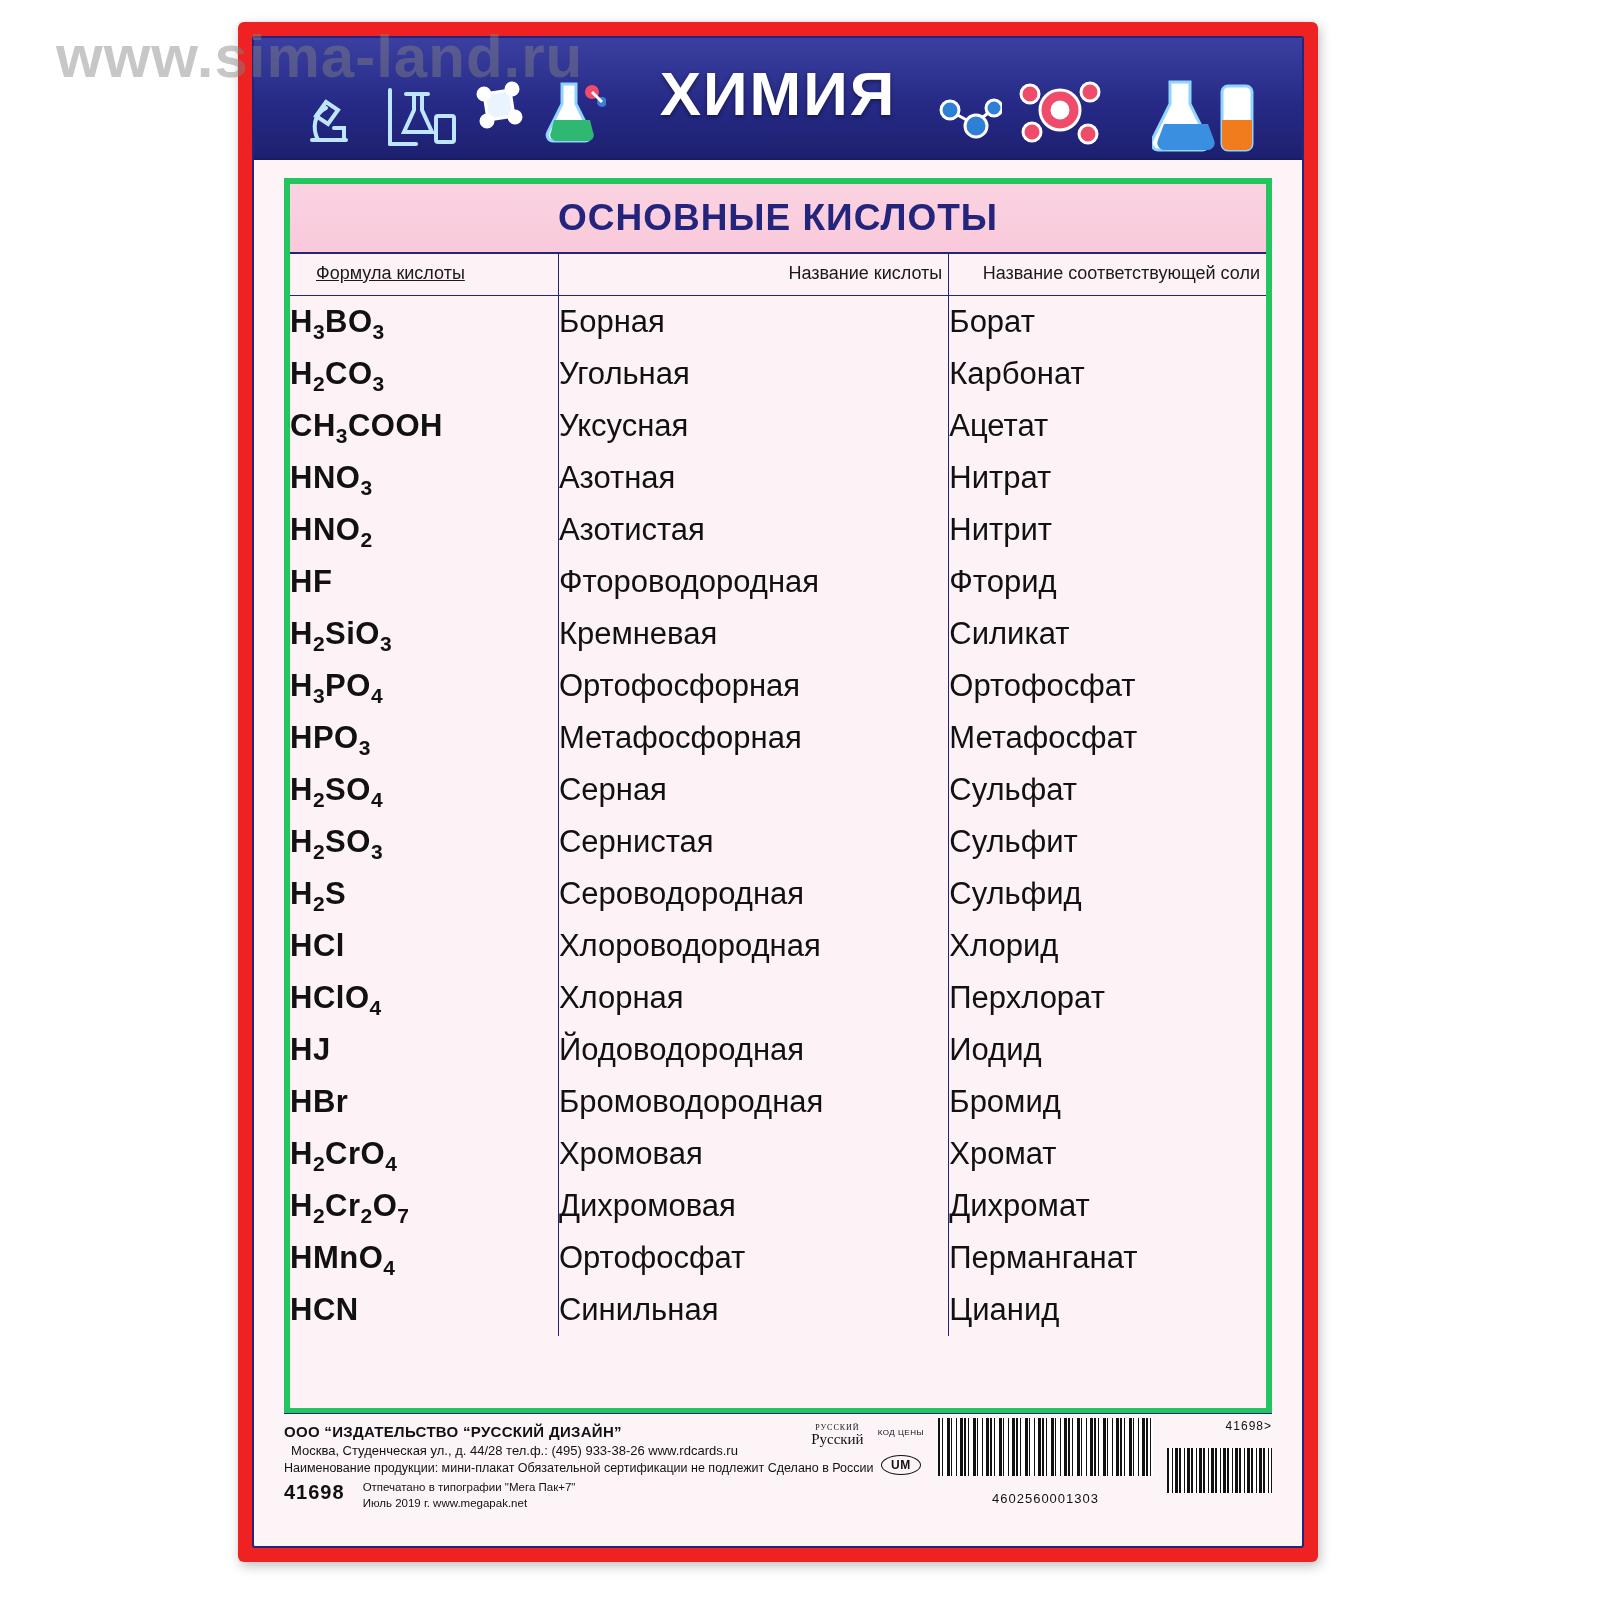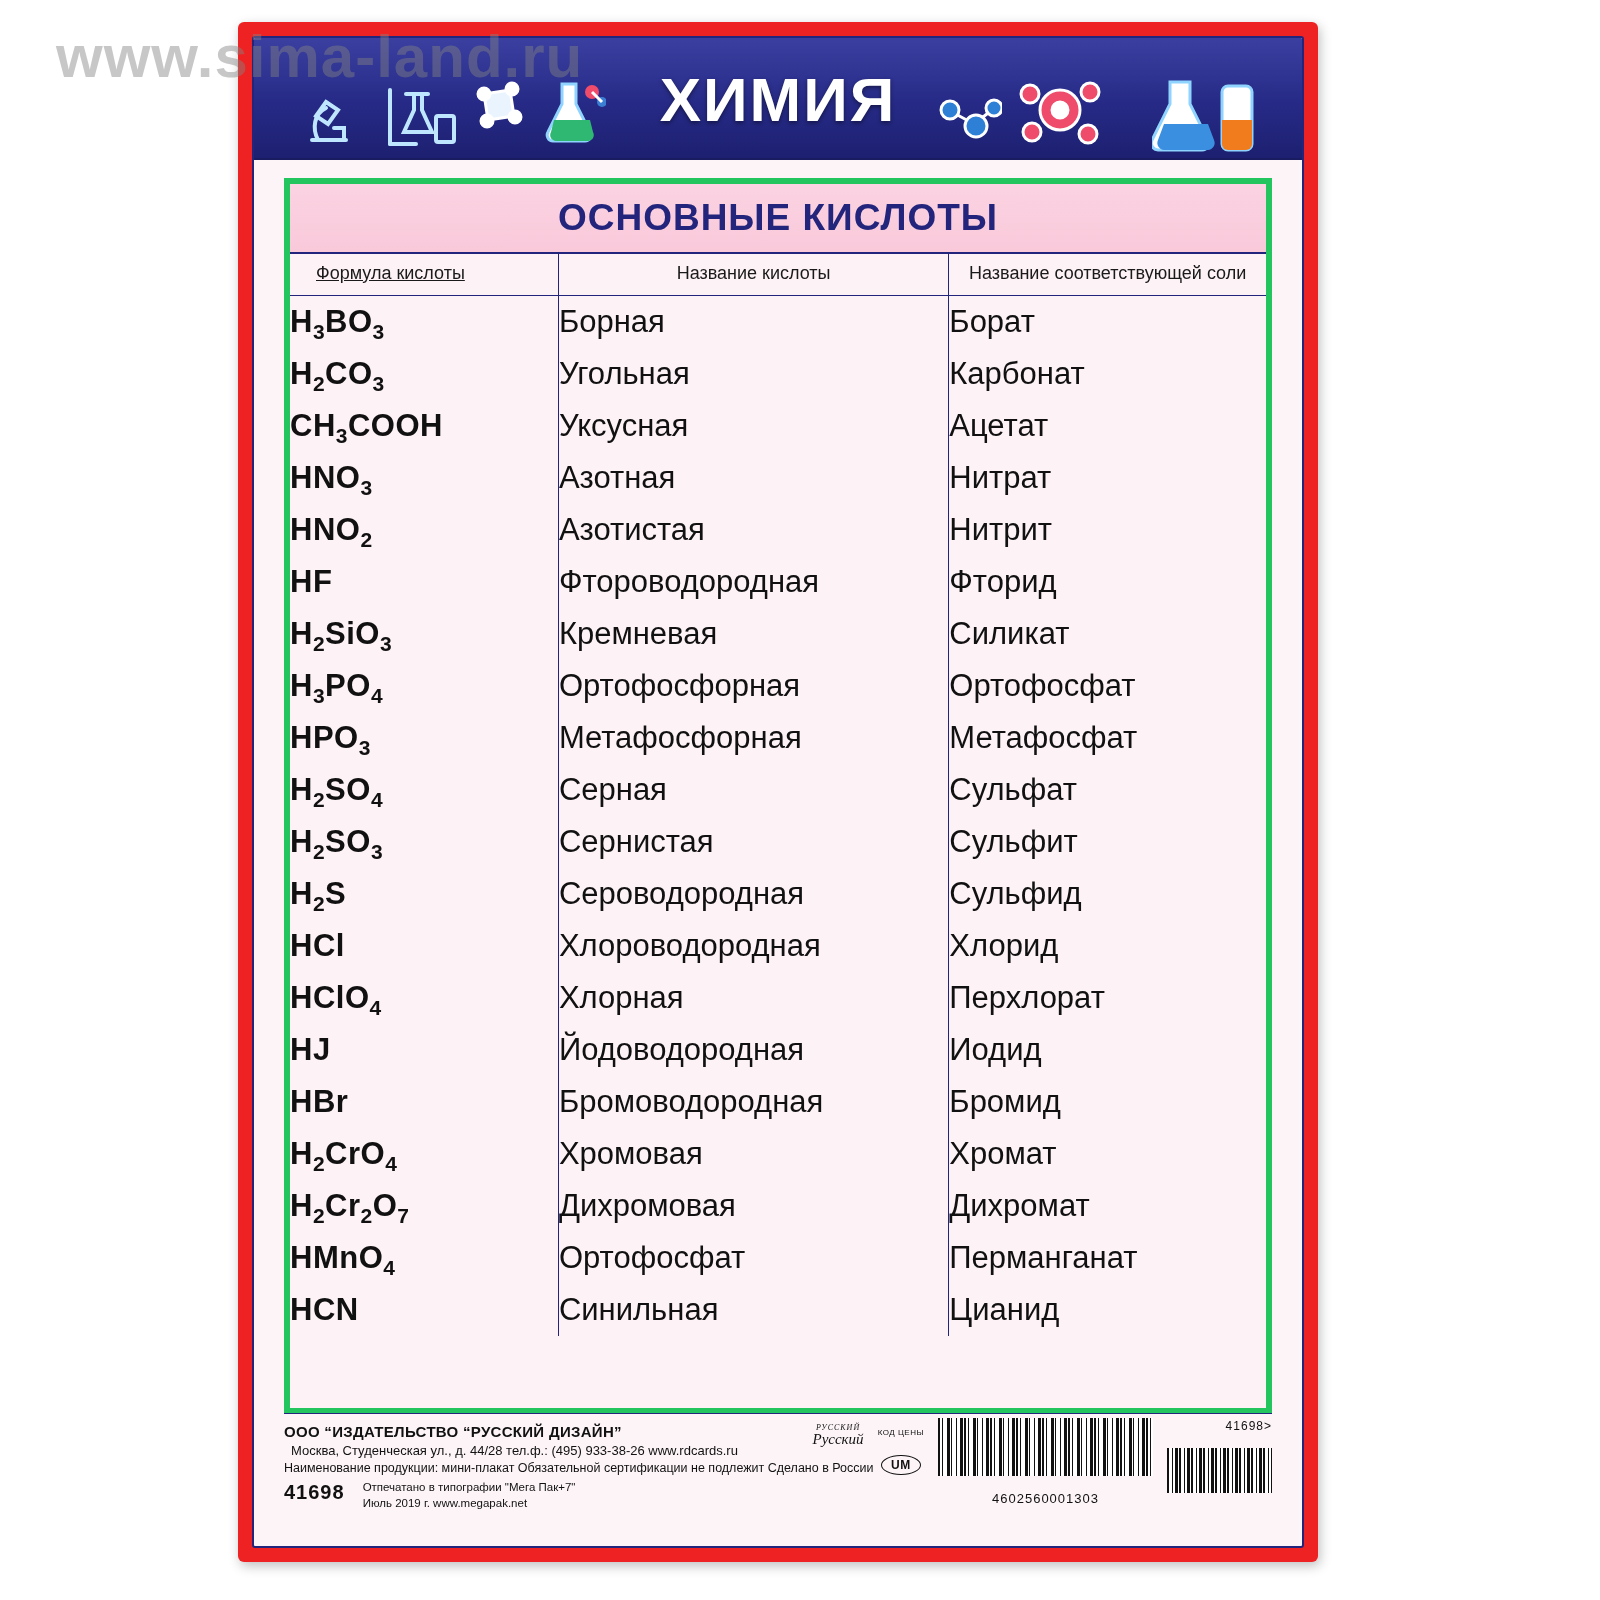--- a/index.html
+++ b/index.html
@@ -58,21 +58,21 @@
   .header {
     position: relative;
     height: 120px;
     background: linear-gradient(180deg,#3b3fa0 0%, #262a86 55%, #1d2070 100%);
     border-bottom: 2px solid #1a1c62;
     overflow: hidden;
   }
   .header-title {
     position: absolute;
     left: 0; right: 0;
-    top: 26px;
+    top: 20px;
     text-align: center;
     color: #ffffff;
     font-size: 62px;
     font-weight: bold;
     letter-spacing: 2px;
     text-shadow: 0 2px 4px rgba(0,0,0,0.45);
     font-family: "Liberation Sans", sans-serif;
   }
   .deco { position: absolute; }
   .deco svg { display:block; }
@@ -113,21 +113,21 @@
   }
   table.acids col.c1 { width: 27.5%; }
   table.acids col.c2 { width: 40%; }
   table.acids col.c3 { width: 32.5%; }
   table.acids thead th {
     font-size: 18px;
     font-weight: normal;
     color: #1a1a1a;
     padding: 9px 6px 11px 6px;
     border-bottom: 1.5px solid #23257c;
-    text-align: center;
+    text-align: right;
   }
   table.acids thead th.first { text-align: left; padding-left: 26px; text-decoration: underline; }
   table.acids thead th.sep-l { border-left: 1.5px solid #23257c; }
   table.acids tbody td {
     font-size: 31px;
     color: #111111;
     padding: 0;
     height: 52px;
     vertical-align: middle;
   }
@@ -192,21 +192,20 @@
   .footer-right {
     position: absolute;
     right: 0;
     top: 4px;
     display: flex;
     align-items: flex-start;
     gap: 14px;
   }
   .logo-script {
     font-family: "Liberation Serif", serif;
-    font-style: italic;
     font-size: 15px;
     color: #111;
     text-align: center;
     line-height: 1.05;
     padding-top: 6px;
   }
   .logo-script .small { font-size: 8px; display:block; letter-spacing: 1px;}
   .price-code {
     text-align: center;
     font-size: 8px;

